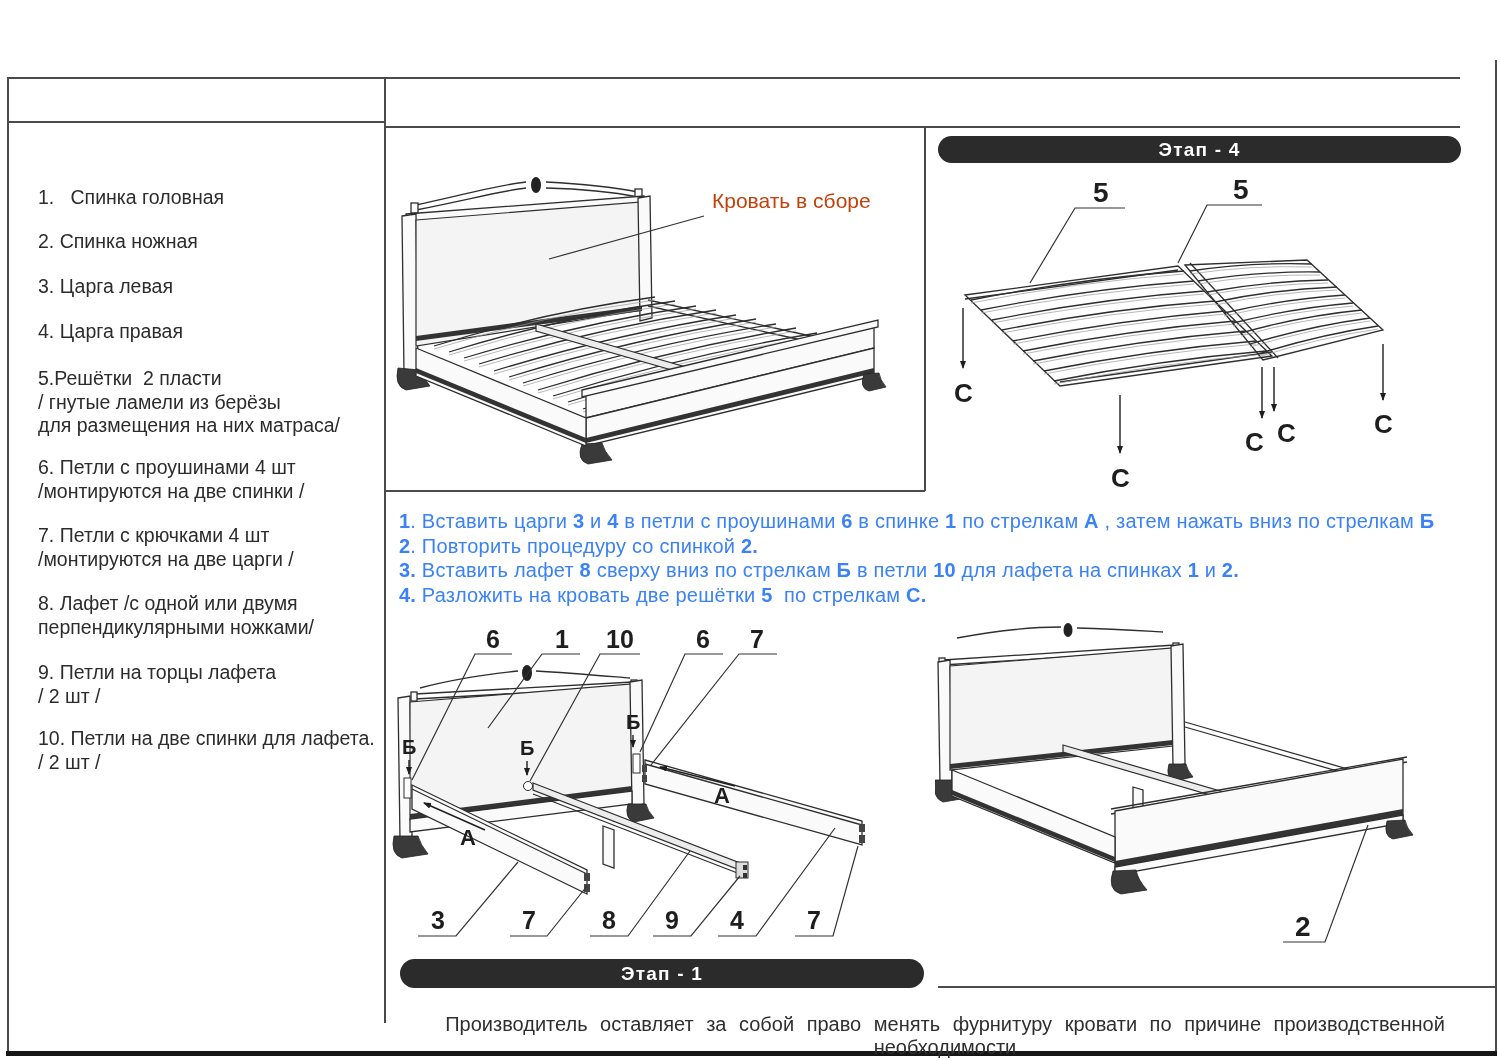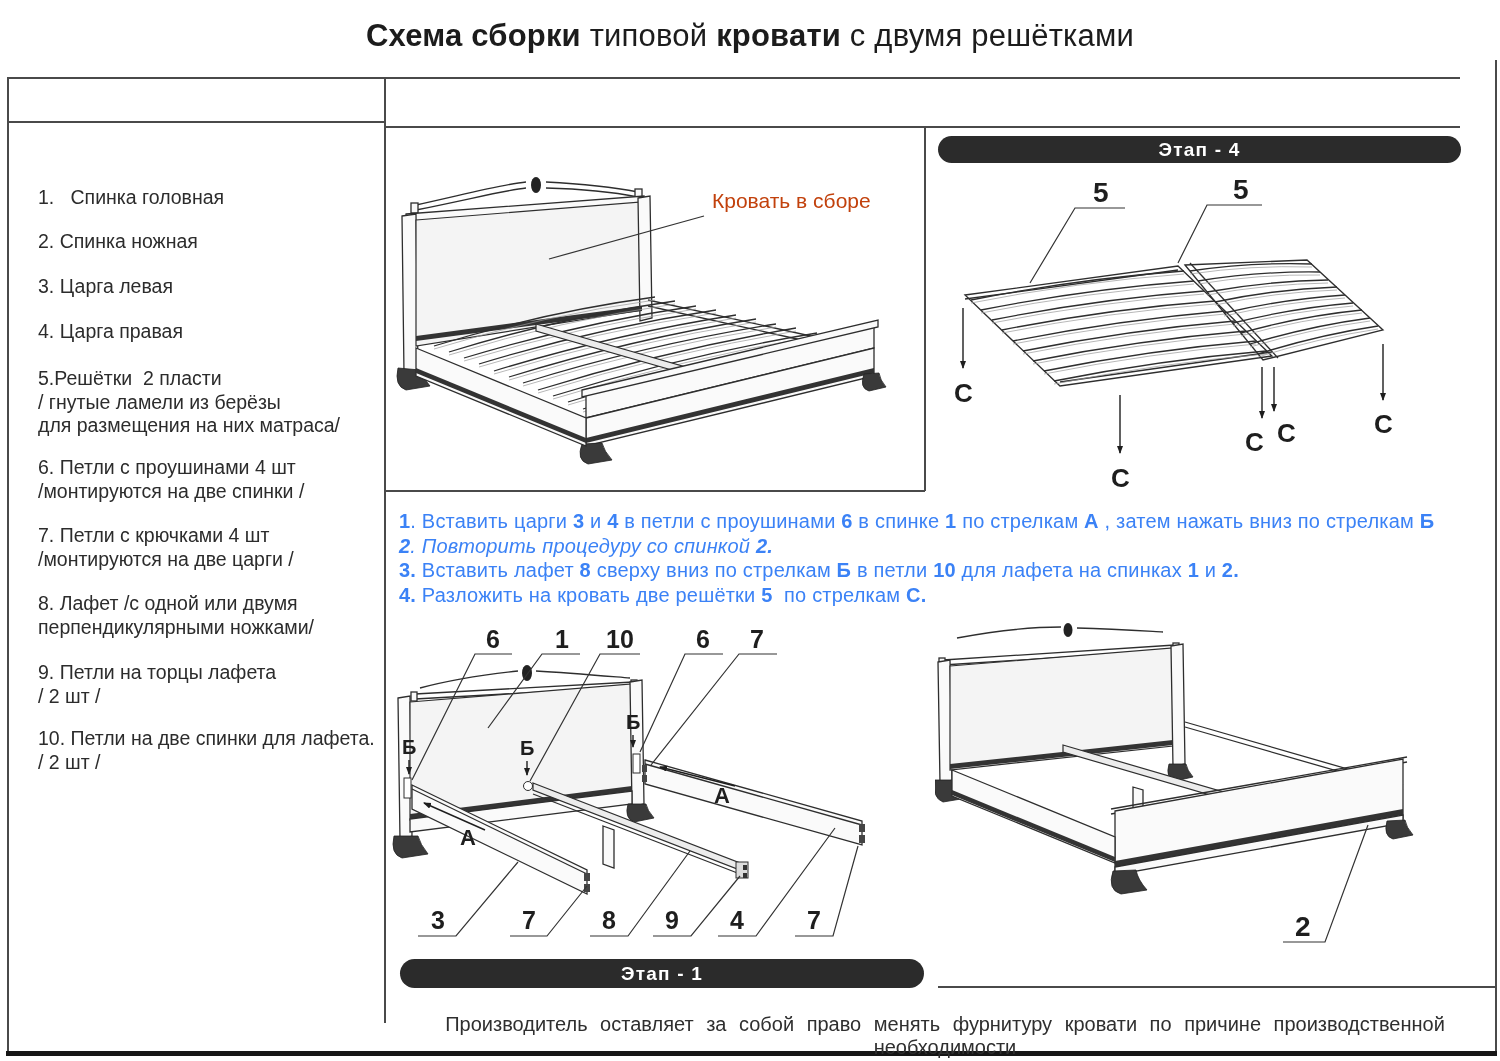--- a/index.html
+++ b/index.html
@@ -25,21 +25,20 @@
   .band{fill:#333;stroke:none;}
   .slat{stroke:#2e2e2e;stroke-width:1.3;fill:none;}
   .slat2{stroke:#9a9a9a;stroke-width:.7;fill:none;}
   .arrow{stroke:#1e1e1e;stroke-width:1.4;fill:none;}
 </style>
 </head>
 <body>
 
 <div id="page">
 
-  <div class="title"><span class="b">Схема сборки</span><span> типовой </span><span class="b">кровати</span><span> с двумя решётками</span></div>
 
   <div class="line" style="left:8px;top:77px;width:1452px;height:2px;"></div>
   <div class="line" style="left:7px;top:77px;width:2px;height:976px;"></div>
   <div class="line" style="left:1495px;top:60px;width:2px;height:993px;"></div>
   <div class="line" style="left:8px;top:121px;width:377px;height:2px;"></div>
   <div class="line" style="left:385px;top:126px;width:1075px;height:2px;"></div>
   <div class="line" style="left:384px;top:77px;width:2px;height:946px;"></div>
   <div class="line" style="left:924px;top:126px;width:2px;height:365px;"></div>
   <div class="line" style="left:384px;top:490px;width:541px;height:2px;"></div>
   <div class="line" style="left:938px;top:986px;width:559px;height:2px;"></div>
@@ -199,21 +198,21 @@
       <text x="305" y="281" font-size="26">С</text>
       <path class="arrow" d="M334,197 L334,241" marker-end="url(#m2)"></path>
       <text x="337" y="272" font-size="26">С</text>
       <path class="arrow" d="M443,174 L443,230" marker-end="url(#m2)"></path>
       <text x="434" y="263" font-size="26">С</text>
     </g>
   </svg>
 
   <div>
     <div class="instr" style="top:510px;"><span class="b">1</span><span>. Вставить царги </span><span class="b">3</span><span> и </span><span class="b">4</span><span> в петли с проушинами </span><span class="b">6</span><span> в спинке </span><span class="b">1</span><span> по стрелкам </span><span class="b">А</span><span> , затем нажать вниз по стрелкам </span><span class="b">Б</span></div>
-    <div class="instr" style="top:535px;font-style:italic;"><span class="b">2</span><span>. Повторить процедуру со спинкой </span><span class="b">2.</span></div>
+    <div class="instr" style="top:535px;"><span class="b">2</span><span>. Повторить процедуру со спинкой </span><span class="b">2.</span></div>
     <div class="instr" style="top:559px;"><span class="b">3.</span><span> Вставить лафет </span><span class="b">8</span><span> сверху вниз по стрелкам </span><span class="b">Б</span><span> в петли </span><span class="b">10</span><span> для лафета на спинках </span><span class="b">1</span><span> и </span><span class="b">2.</span></div>
     <div class="instr" style="top:584px;"><span class="b">4.</span><span> Разложить на кровать две решётки </span><span class="b">5</span><span>  по стрелкам </span><span class="b">С.</span></div>
   </div>
 
   <svg style="left:390px;top:618px;" width="540" height="335" viewBox="0 0 540 335">
     <defs>
       <marker id="m3" markerWidth="9" markerHeight="8" refX="7" refY="3" orient="auto" markerUnits="userSpaceOnUse">
         <path d="M0,0 L8,3 L0,6 Z" fill="#1e1e1e"></path>
       </marker>
     </defs>

